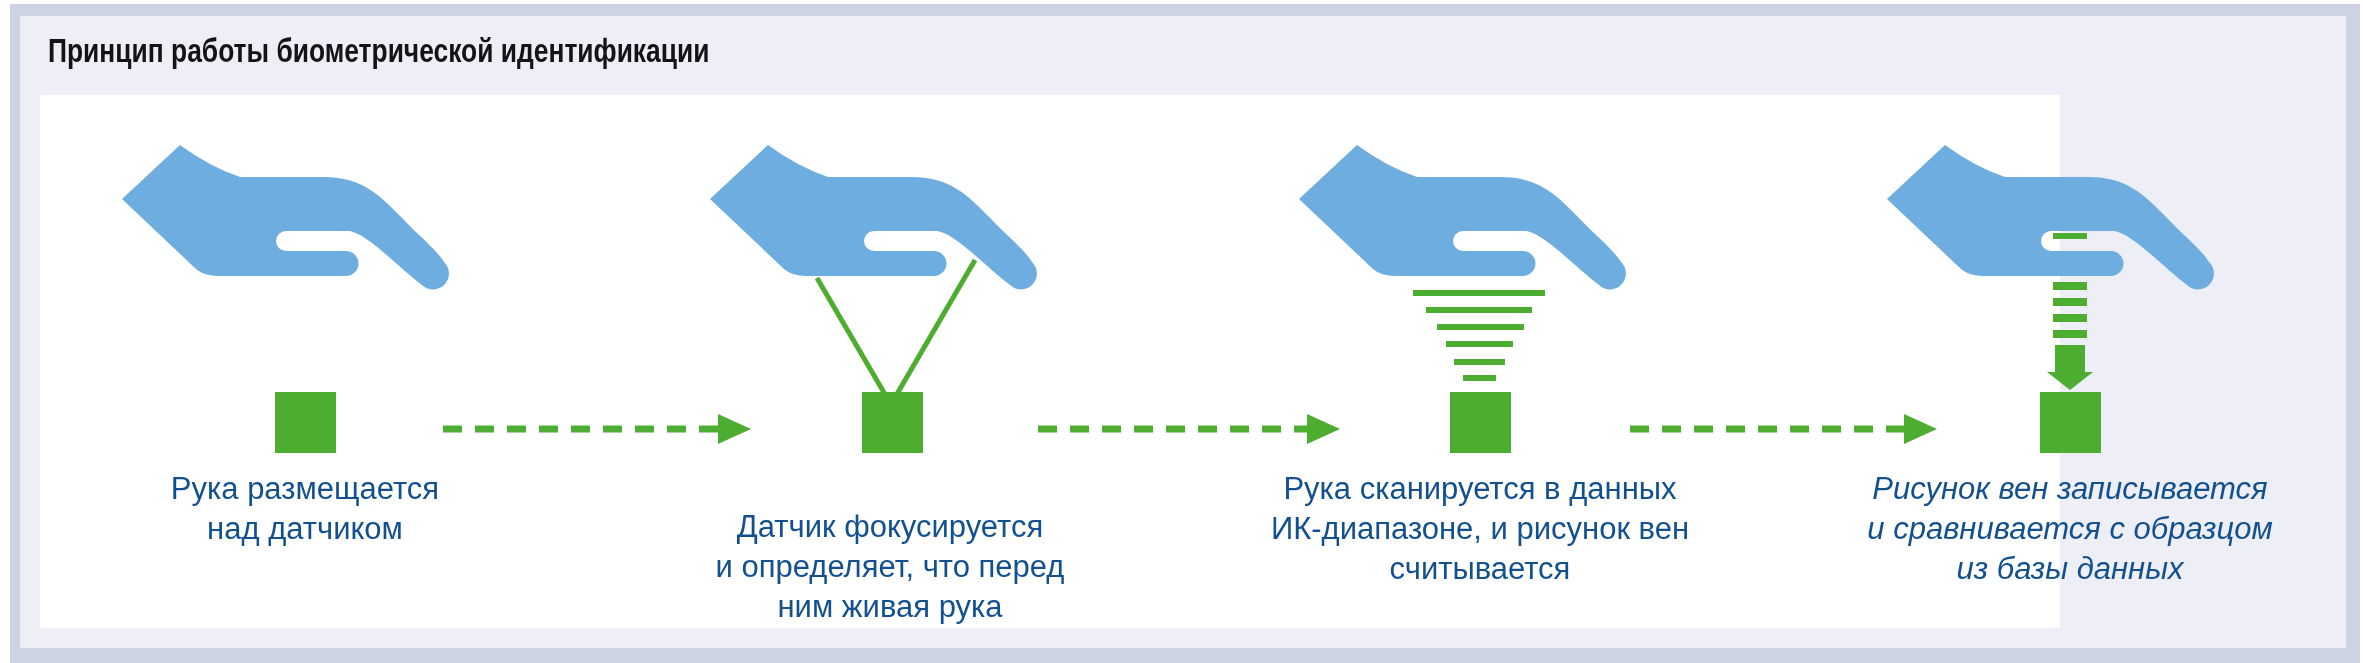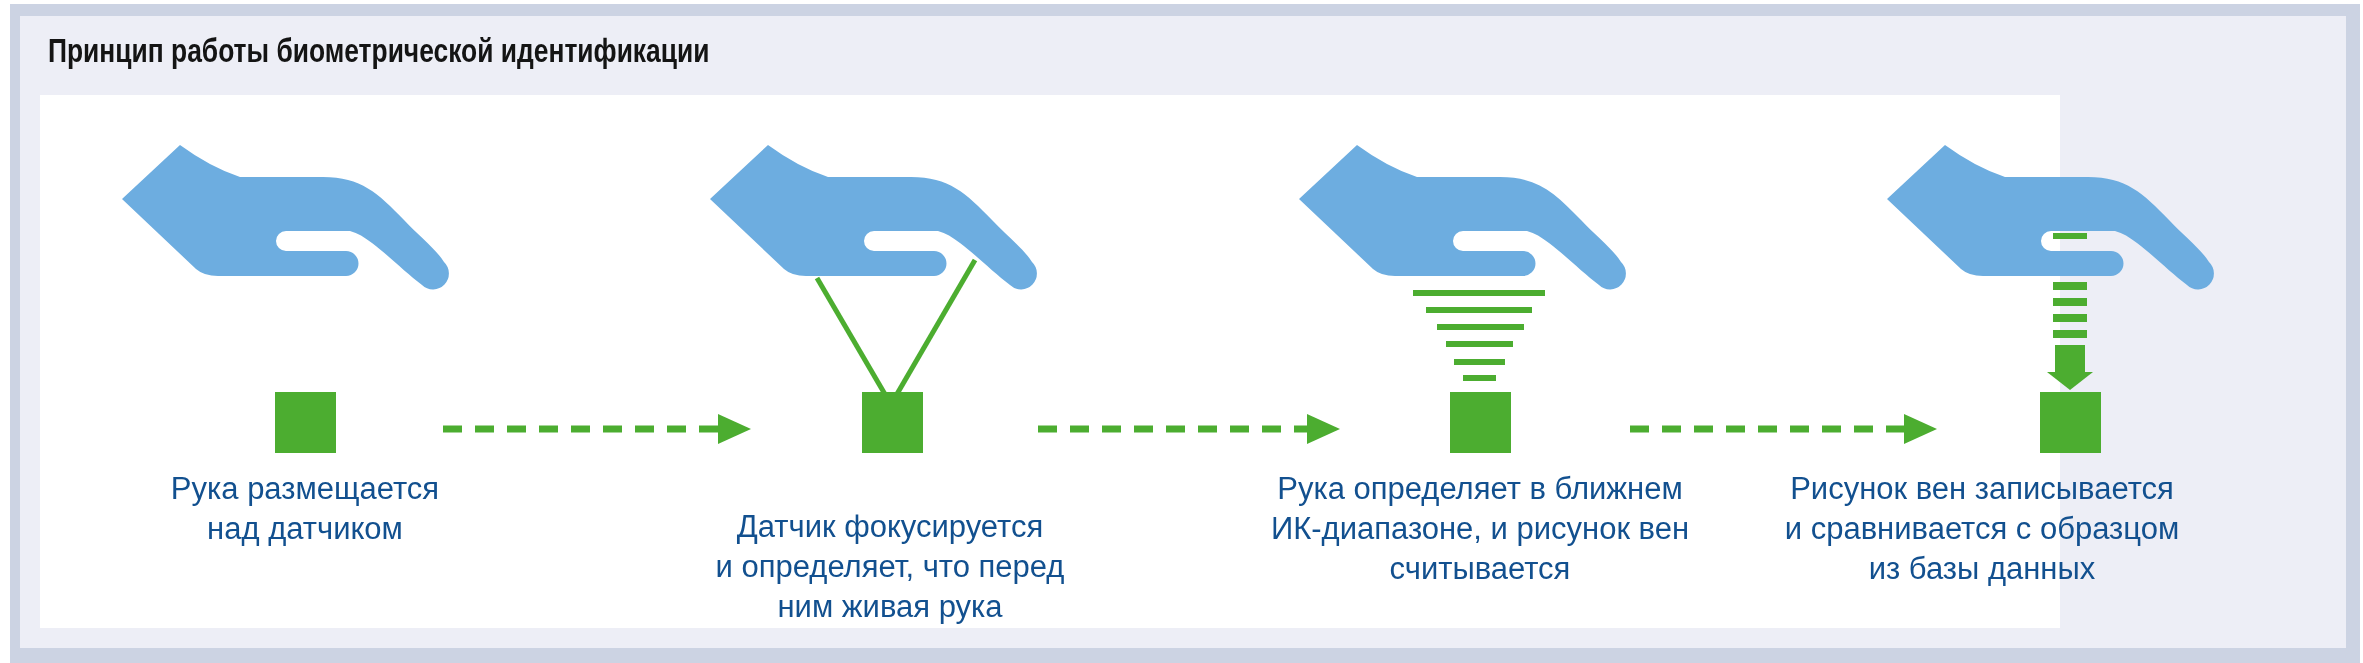--- a/index.html
+++ b/index.html
@@ -15,21 +15,21 @@
          transform:scaleX(0.80);transform-origin:left top;white-space:nowrap;}
   .content{position:absolute;left:20px;top:79px;width:2020px;height:533px;
            background:var(--content-white,#ffffff);}
   .canvas-svg{position:absolute;left:0;top:0;}
   .hand-fill{fill:var(--hand-blue,#6dade0);}
   .green-fill{fill:var(--accent-green,#4cad30);}
   .green-stroke{stroke:var(--accent-green,#4cad30);fill:none;}
   .caption{position:absolute;top:374px;width:500px;text-align:center;
            font-size:31px;line-height:40px;color:var(--caption-blue,#12508f);
            white-space:pre-line;}
-  .cap1{left:15px;} .cap2{left:600px;margin-top:38px;} .cap3{left:1190px;} .cap4{left:1692px;}
+  .cap1{left:15px;} .cap2{left:600px;margin-top:38px;} .cap3{left:1190px;} .cap4{left:1780px;font-style:italic;}
 </style>
 </head>
 <body>
 
 <div class="frame">
   <div class="panel">
     <div class="title">Принцип работы биометрической идентификации</div>
 
     <div class="content">
       <svg class="canvas-svg" width="2286" height="533" viewBox="0 0 2286 533">
@@ -97,21 +97,21 @@
           <polygon class="green-fill" points="2007,277 2053,277 2030,295"></polygon>
         </g>
         <rect class="green-fill" x="2000" y="297" width="61" height="61"></rect>
       </svg>
 
       <div class="caption cap1">Рука размещается
 над датчиком</div>
       <div class="caption cap2">Датчик фокусируется
 и определяет, что перед
 ним живая рука</div>
-      <div class="caption cap3">Рука определяет в ближнем
+      <div class="caption cap3">Рука сканируется в данных
 ИК-диапазоне, и рисунок вен
 считывается</div>
       <div class="caption cap4">Рисунок вен записывается
 и сравнивается с образцом
 из базы данных</div>
     </div>
   </div>
 </div>
 
 </body></html>

